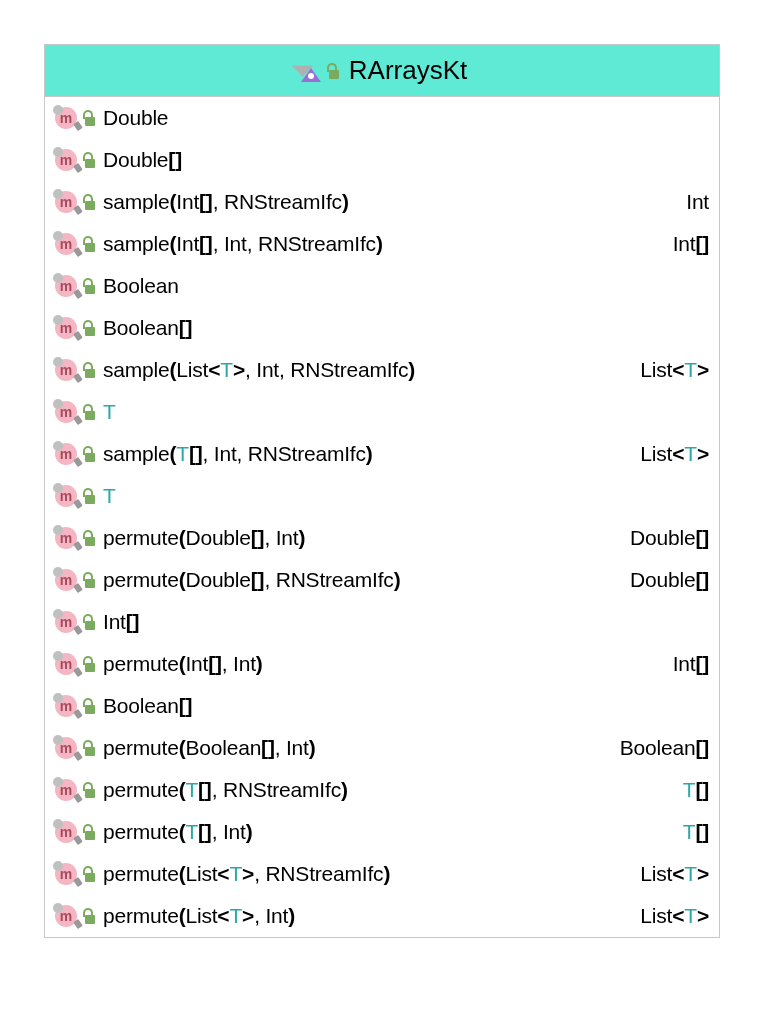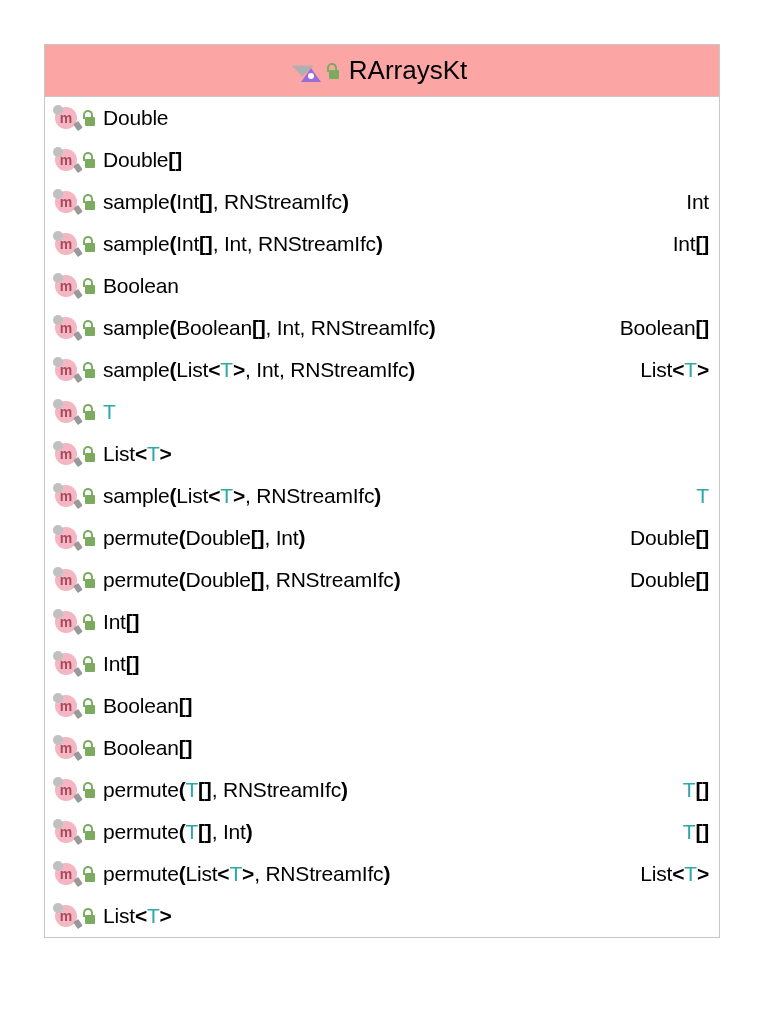--- a/index.html
+++ b/index.html
@@ -11,21 +11,21 @@
     font-family: -apple-system, BlinkMacSystemFont, "Segoe UI", Arial, sans-serif;
     background: #ffffff;
     padding: 44px;
   }
   .panel {
     width: 676px;
     border: 1px solid #c7c7c7;
     background: #ffffff;
   }
   .header {
-    background: #fca5a5;
+    background: #5eead4;
     padding: 10px 0;
     display: flex;
     align-items: center;
     justify-content: center;
     gap: 8px;
     border-bottom: 1px solid #c7c7c7;
   }
   .header-title {
     font-size: 26px;
     font-weight: 400;
@@ -213,21 +213,20 @@
           <span>m</span>
         </span>
         <span class="unlock-icon"></span>
         <span class="ret"><span><span>Boolean</span></span></span>
       </div>
       <div class="row">
         <span class="method-icon">
           <span>m</span>
         </span>
         <span class="unlock-icon"></span>
-        <span class="sig"><span><span>sample</span><span class="paren">(</span><span>Boolean</span><span class="paren">[]</span><span>, Int, RNStreamIfc</span><span class="paren">)</span></span></span>
         <span class="ret"><span><span>Boolean</span><span class="paren">[]</span></span></span>
       </div>
       <div class="row">
         <span class="method-icon">
           <span>m</span>
         </span>
         <span class="unlock-icon"></span>
         <span class="sig"><span><span>sample</span><span class="paren">(</span><span>List</span><span class="paren">&lt;</span><span class="gen">T</span><span class="paren">&gt;</span><span>, Int, RNStreamIfc</span><span class="paren">)</span></span></span>
         <span class="ret"><span><span>List</span><span class="paren">&lt;</span><span class="gen">T</span><span class="paren">&gt;</span></span></span>
       </div>
@@ -236,28 +235,28 @@
           <span>m</span>
         </span>
         <span class="unlock-icon"></span>
         <span class="ret"><span><span class="gen">T</span></span></span>
       </div>
       <div class="row">
         <span class="method-icon">
           <span>m</span>
         </span>
         <span class="unlock-icon"></span>
+        <span class="sig"><span><span>sample</span><span class="paren">(</span><span class="gen">T</span><span class="paren">[]</span><span>, Int, RNStreamIfc</span><span class="paren">)</span></span></span>
         <span class="ret"><span><span>List</span><span class="paren">&lt;</span><span class="gen">T</span><span class="paren">&gt;</span></span></span>
       </div>
       <div class="row">
         <span class="method-icon">
           <span>m</span>
         </span>
         <span class="unlock-icon"></span>
-        <span class="sig"><span><span>sample</span><span class="paren">(</span><span>List</span><span class="paren">&lt;</span><span class="gen">T</span><span class="paren">&gt;</span><span>, RNStreamIfc</span><span class="paren">)</span></span></span>
         <span class="ret"><span><span class="gen">T</span></span></span>
       </div>
       <div class="row">
         <span class="method-icon">
           <span>m</span>
         </span>
         <span class="unlock-icon"></span>
         <span class="sig"><span><span>permute</span><span class="paren">(</span><span>Double</span><span class="paren">[]</span><span>, Int</span><span class="paren">)</span></span></span>
         <span class="ret"><span><span>Double</span><span class="paren">[]</span></span></span>
       </div>
@@ -274,34 +273,36 @@
           <span>m</span>
         </span>
         <span class="unlock-icon"></span>
         <span class="ret"><span><span>Int</span><span class="paren">[]</span></span></span>
       </div>
       <div class="row">
         <span class="method-icon">
           <span>m</span>
         </span>
         <span class="unlock-icon"></span>
+        <span class="sig"><span><span>permute</span><span class="paren">(</span><span>Int</span><span class="paren">[]</span><span>, Int</span><span class="paren">)</span></span></span>
         <span class="ret"><span><span>Int</span><span class="paren">[]</span></span></span>
       </div>
       <div class="row">
         <span class="method-icon">
           <span>m</span>
         </span>
         <span class="unlock-icon"></span>
         <span class="ret"><span><span>Boolean</span><span class="paren">[]</span></span></span>
       </div>
       <div class="row">
         <span class="method-icon">
           <span>m</span>
         </span>
         <span class="unlock-icon"></span>
+        <span class="sig"><span><span>permute</span><span class="paren">(</span><span>Boolean</span><span class="paren">[]</span><span>, Int</span><span class="paren">)</span></span></span>
         <span class="ret"><span><span>Boolean</span><span class="paren">[]</span></span></span>
       </div>
       <div class="row">
         <span class="method-icon">
           <span>m</span>
         </span>
         <span class="unlock-icon"></span>
         <span class="sig"><span><span>permute</span><span class="paren">(</span><span class="gen">T</span><span class="paren">[]</span><span>, RNStreamIfc</span><span class="paren">)</span></span></span>
         <span class="ret"><span><span class="gen">T</span><span class="paren">[]</span></span></span>
       </div>
@@ -319,16 +320,17 @@
         </span>
         <span class="unlock-icon"></span>
         <span class="sig"><span><span>permute</span><span class="paren">(</span><span>List</span><span class="paren">&lt;</span><span class="gen">T</span><span class="paren">&gt;</span><span>, RNStreamIfc</span><span class="paren">)</span></span></span>
         <span class="ret"><span><span>List</span><span class="paren">&lt;</span><span class="gen">T</span><span class="paren">&gt;</span></span></span>
       </div>
       <div class="row">
         <span class="method-icon">
           <span>m</span>
         </span>
         <span class="unlock-icon"></span>
+        <span class="sig"><span><span>permute</span><span class="paren">(</span><span>List</span><span class="paren">&lt;</span><span class="gen">T</span><span class="paren">&gt;</span><span>, Int</span><span class="paren">)</span></span></span>
         <span class="ret"><span><span>List</span><span class="paren">&lt;</span><span class="gen">T</span><span class="paren">&gt;</span></span></span>
       </div>
     </div>
 </div>
 
 </body></html>

